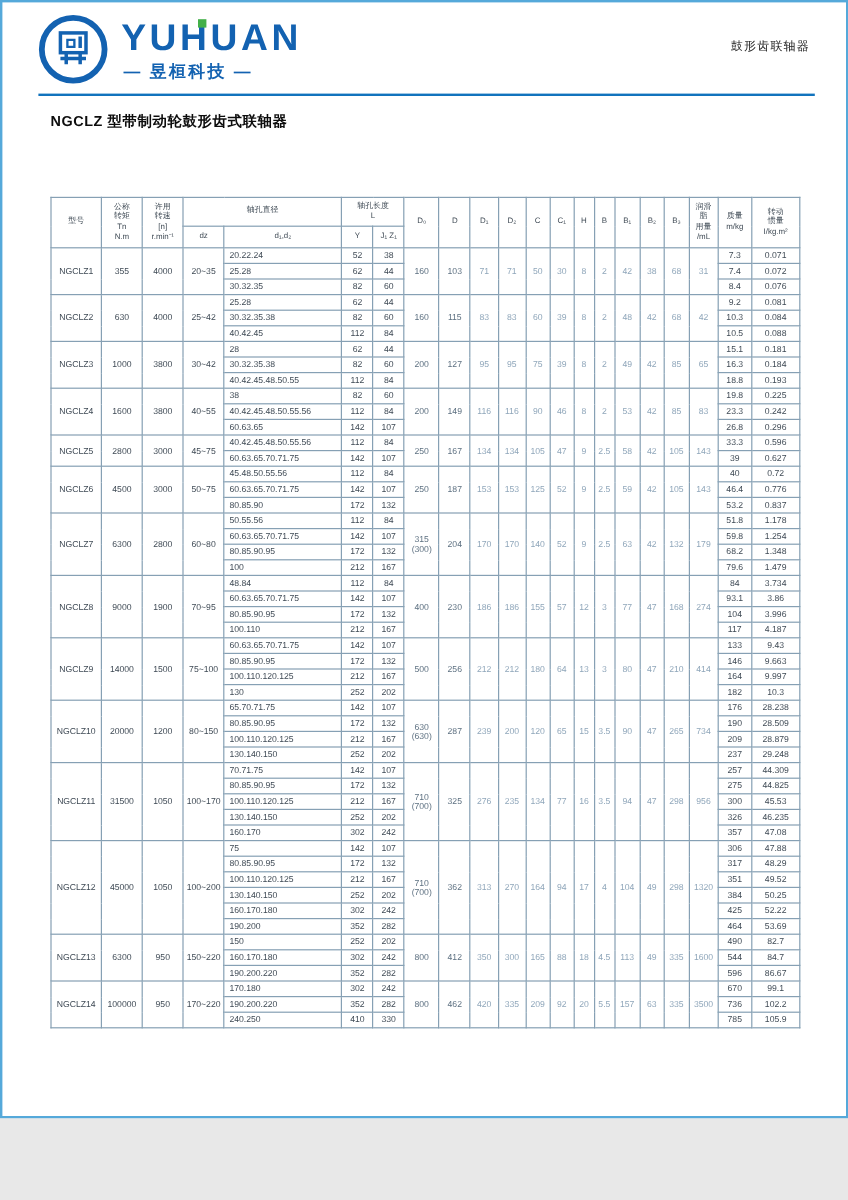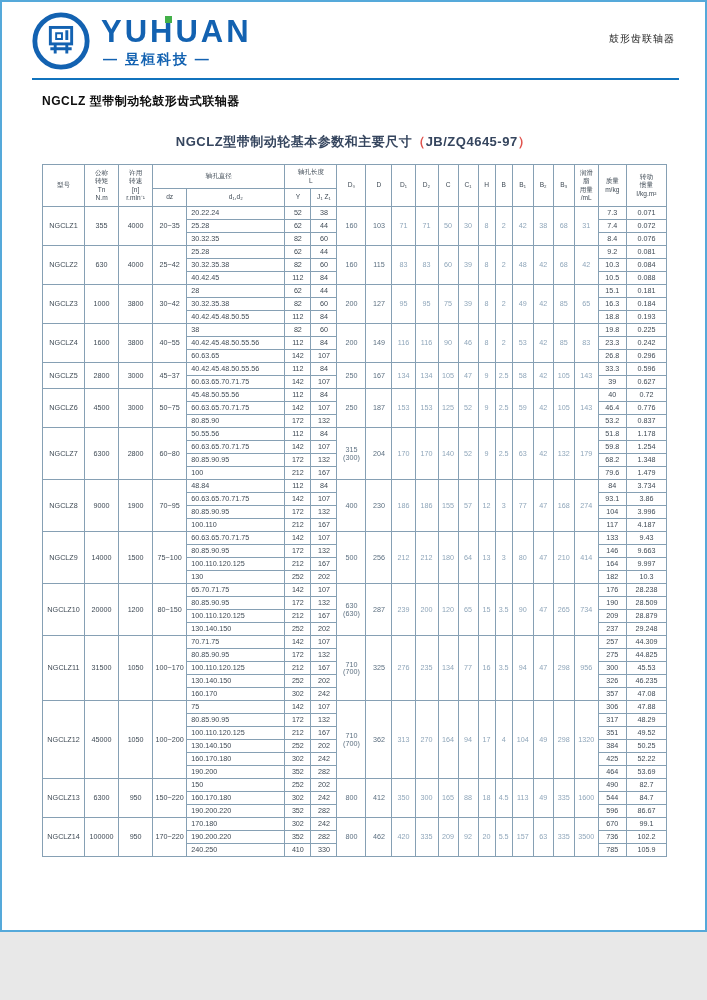--- a/index.html
+++ b/index.html
@@ -75,21 +75,20 @@
       <path d="M38 21 v10 M21 40 h22 M26 35 v10 M38 35 v10" fill="none" stroke="#1362b1" stroke-width="3"></path>
     </svg>
   </div>
   <div class="wordmark">YUHUAN</div>
   <div class="brand-dot"></div>
   <div class="tagline">— 昱桓科技 —</div>
   <div class="product-tag">鼓形齿联轴器</div>
   <div class="divider"></div>
 
   <div class="doc-title">NGCLZ 型带制动轮鼓形齿式联轴器</div>
-  <div class="caption"><span>NGCLZ型带制动轮基本参数和主要尺寸</span><span class="paren">（</span><span>JB/ZQ4645-97</span><span class="paren">）</span></div>
 
   <div class="tablewrap">
     <table class="spec">
       <colgroup>
         <col style="width:42px">
           <col style="width:34px">
           <col style="width:34px">
         <col style="width:34px">
           <col style="width:98px">
           <col style="width:26px">
@@ -297,21 +296,21 @@
             <td class="dark bores">60.63.65</td>
             <td class="dark">142</td>
             <td class="dark">107</td>
             <td class="dark">26.8</td>
             <td class="dark">0.296</td>
           </tr>
           <tr class="group-start">
             <td class="dark model-cell" rowspan="2">NGCLZ5</td>
             <td class="dark" rowspan="2">2800</td>
             <td class="dark" rowspan="2">3000</td>
-            <td class="dark" rowspan="2">45~37</td>
+            <td class="dark" rowspan="2">45~75</td>
             <td class="dark bores">40.42.45.48.50.55.56</td>
             <td class="dark">112</td>
             <td class="dark">84</td>
             <td class="mid pre" rowspan="2">250</td>
             <td class="mid" rowspan="2">167</td>
             <td class="light" rowspan="2">134</td>
             <td class="light" rowspan="2">134</td>
             <td class="light" rowspan="2">105</td>
             <td class="light" rowspan="2">47</td>
             <td class="light" rowspan="2">9</td>

